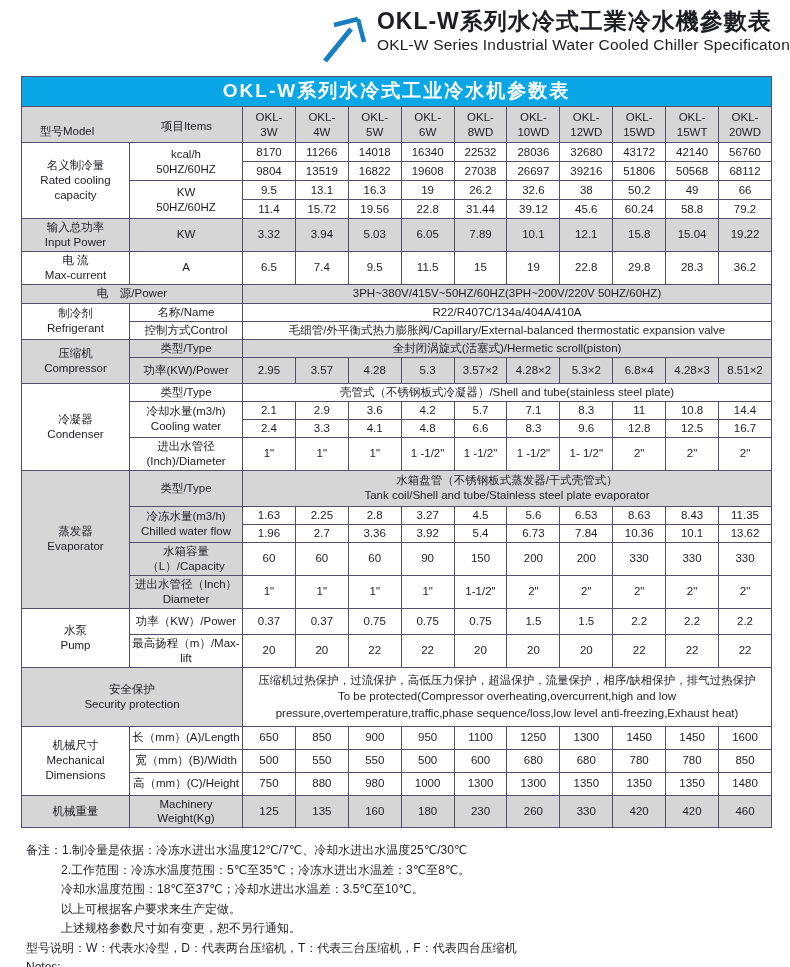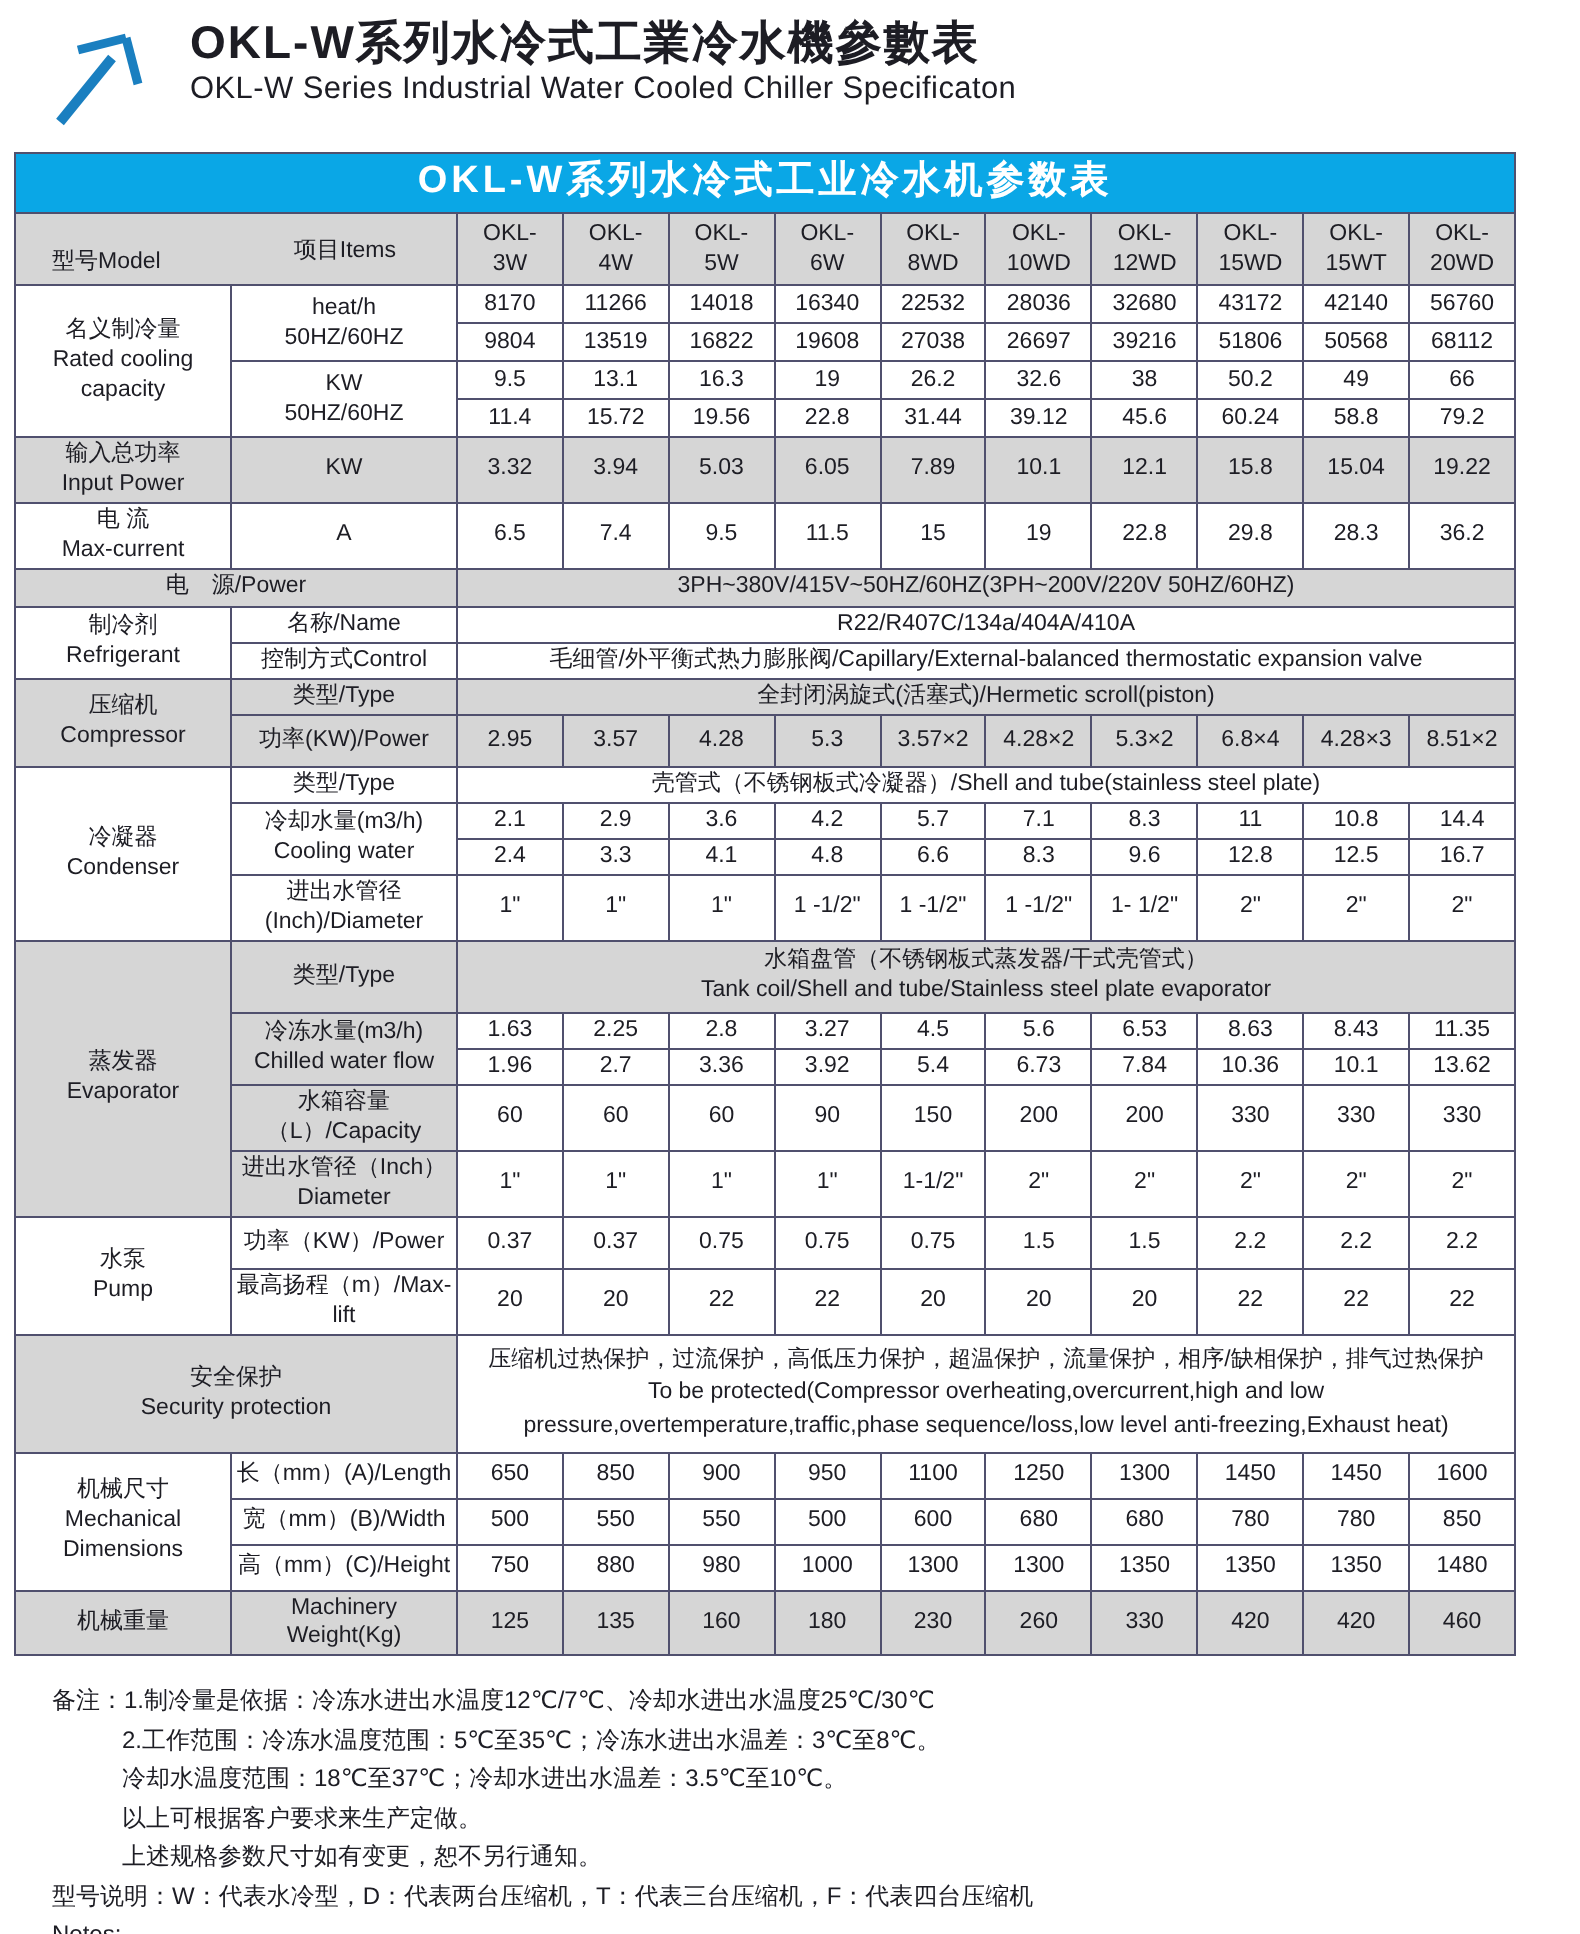--- a/index.html
+++ b/index.html
@@ -5,29 +5,29 @@
   html,body{margin:0;padding:0;background:#ffffff;}
   body{
     width:790px;height:967px;overflow:hidden;
     font-family:"Liberation Sans","DejaVu Sans",sans-serif;
     color:#1d1d24;
     -webkit-font-smoothing:antialiased;
   }
   .page{width:790px;box-sizing:border-box;padding-top:4px;}
 
   
-  .hdr{display:flex;align-items:flex-start;gap:21px;margin:4px 0 12px 24px;}
+  .hdr{display:flex;align-items:flex-start;gap:8px;margin:4px 0 12px 24px;justify-content:flex-end;}
   .hdr svg{flex:0 0 auto;margin-top:4px;}
   .titles h1{margin:0;font-size:23px;font-weight:bold;letter-spacing:1px;line-height:1.15;}
   .titles h2{margin:2px 0 0 0;font-size:15.5px;font-weight:500;letter-spacing:.2px;line-height:1.2;}
 
   
   table.spec{
     border-collapse:collapse;table-layout:fixed;
-    width:750px;margin-left:7px;
+    width:750px;margin-left:21px;
     font-size:11.5px;line-height:1.3;
   }
   table.spec td{
     border:1px solid #50506e;
     text-align:center;vertical-align:middle;
     padding:1px 1px;box-sizing:border-box;
     background:#ffffff;
   }
   tr.banner td{
     background:#0aa7e6;color:#ffffff;
@@ -133,21 +133,21 @@
           <td class="model">
             <div>OKL-</div>
             <div>20WD</div>
           </td>
         </tr>
 
       <tr class="h19">
         <td class="lab" rowspan="4">名义制冷量
 Rated cooling
 capacity</td>
-        <td class="item" rowspan="2">heat/h
+        <td class="item" rowspan="2">kcal/h
 50HZ/60HZ</td>
       <td class="val">8170</td>
           <td class="val">11266</td>
           <td class="val">14018</td>
           <td class="val">16340</td>
           <td class="val">22532</td>
           <td class="val">28036</td>
           <td class="val">32680</td>
           <td class="val">43172</td>
           <td class="val">42140</td>

